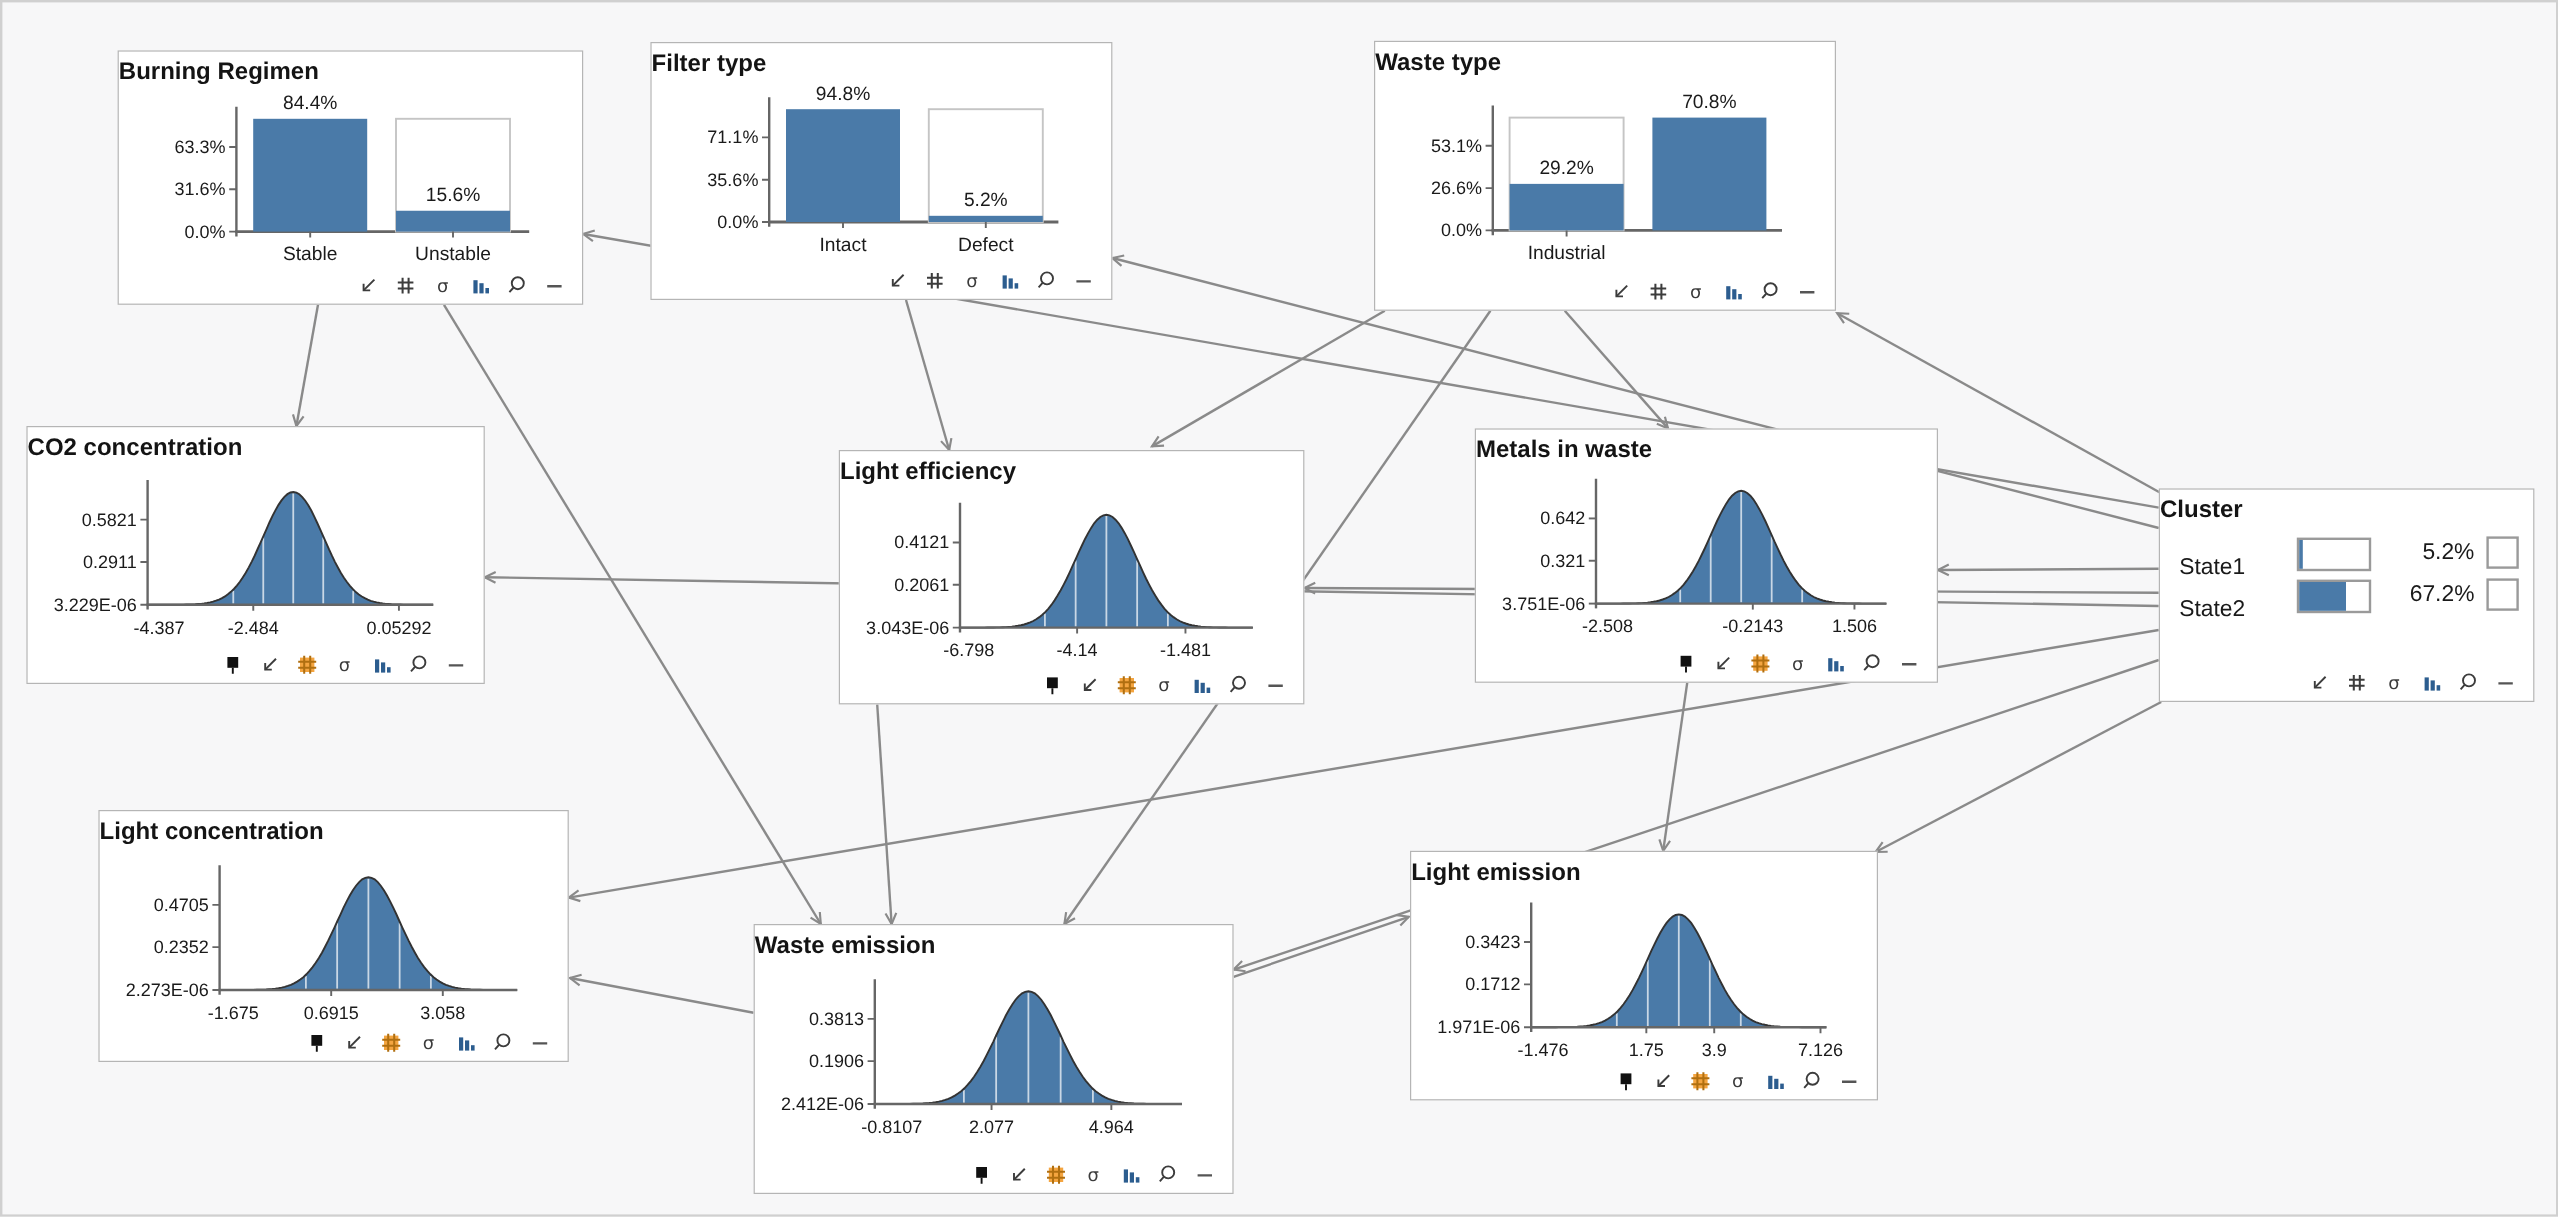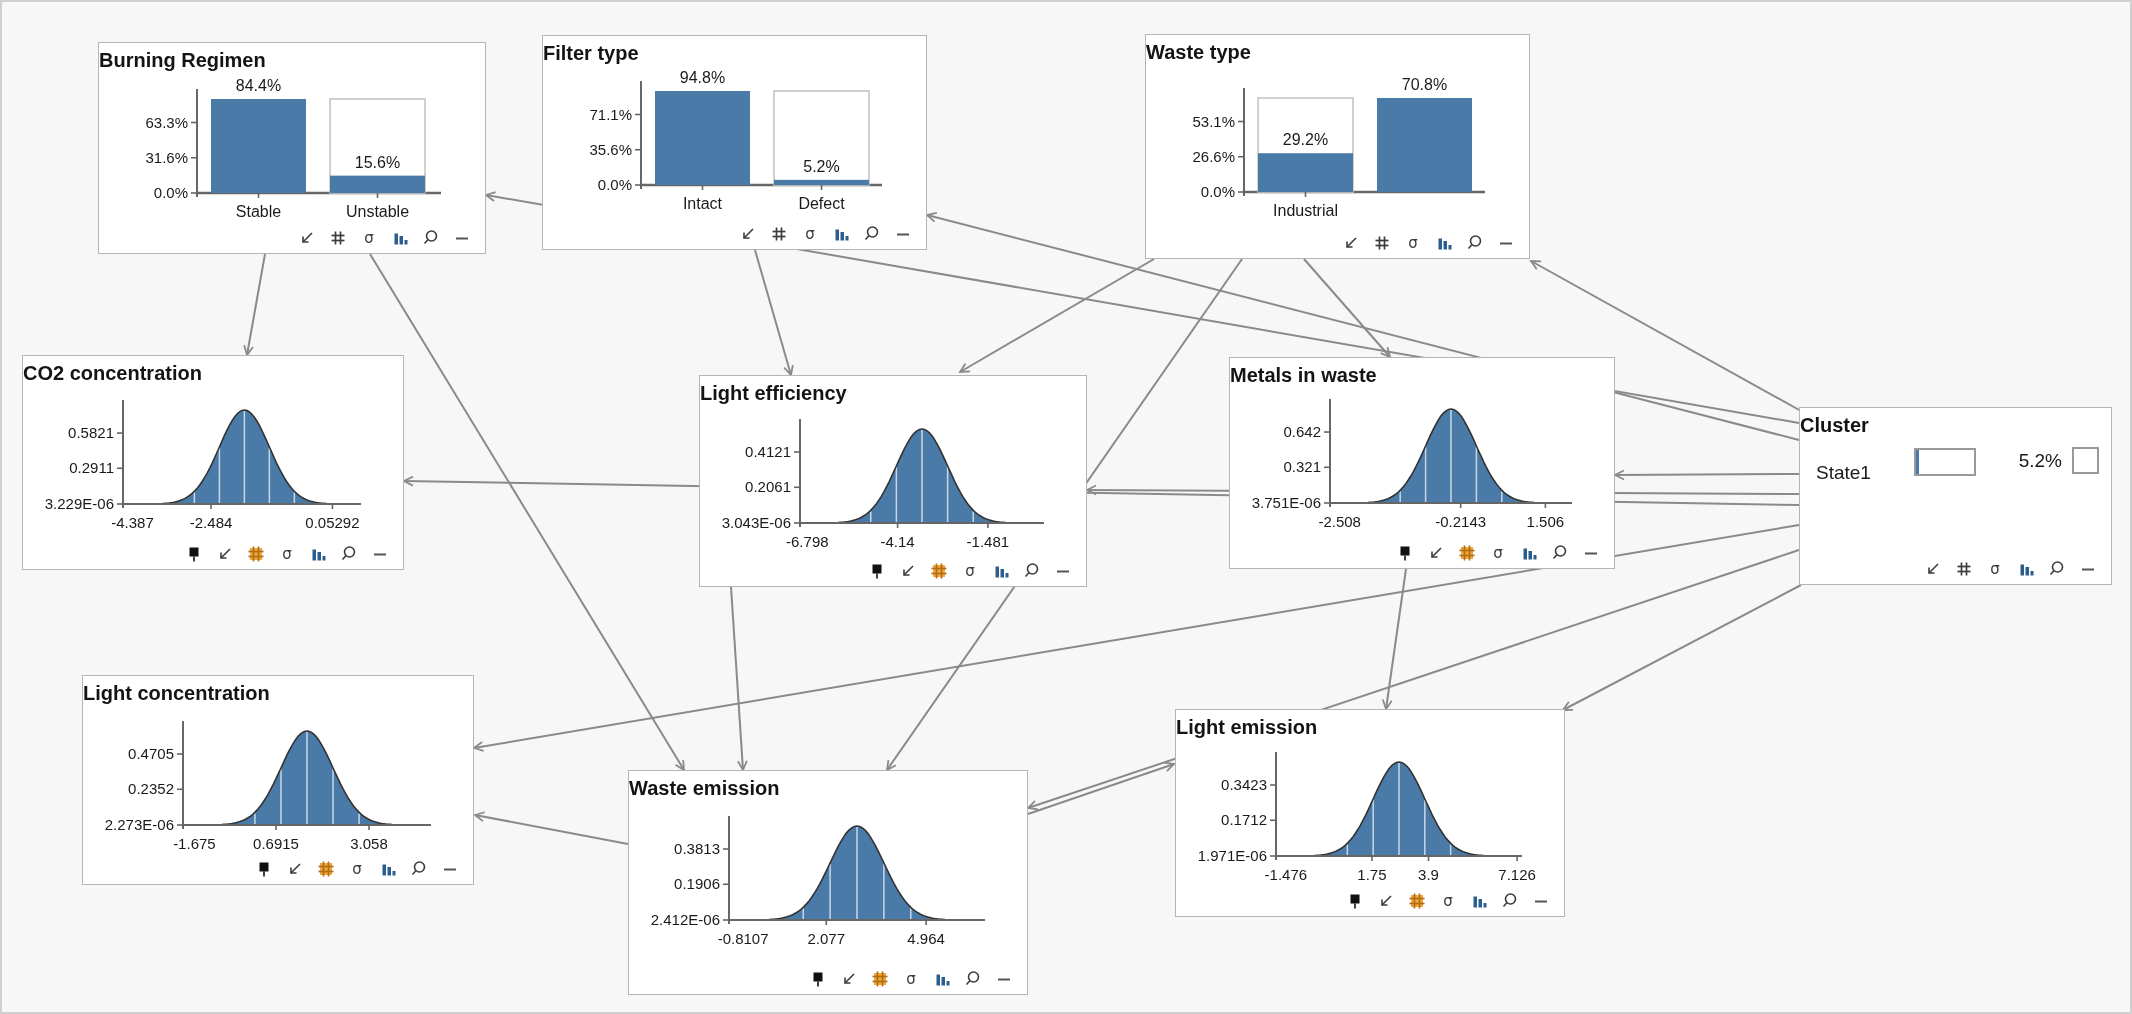--- a/index.html
+++ b/index.html
@@ -443,20 +443,28 @@
     </div>
     <div class="node" style="left:1797px;top:405px;width:313px;height:178px;">
       <div class="cl-row" style="left:0;top:40px;width:313px;">
         <div class="cl-label">State1</div>
         <div class="cl-barbox">
           <div class="cl-barfill" style="width:3px;"></div>
         </div>
         <div class="cl-pct">5.2%</div>
         <div class="cl-check"></div>
       </div>
+      <div class="cl-row" style="left:0;top:75px;width:313px;">
+        <div class="cl-label">State2</div>
+        <div class="cl-barbox">
+          <div class="cl-barfill" style="width:39px;"></div>
+        </div>
+        <div class="cl-pct">67.2%</div>
+        <div class="cl-check"></div>
+      </div>
       <div class="node-title">Cluster</div>
       <div class="toolbar">
         <span>
           <svg width="18" height="18" viewBox="0 0 18 18">
             <line x1="14" y1="4" x2="5" y2="13" stroke="#3c3c3c" stroke-width="1.6"></line>
             <polyline points="5,7.5 5,13 10.5,13" fill="none" stroke="#3c3c3c" stroke-width="1.6"></polyline>
           </svg>
         </span>
         <span>
           <svg width="18" height="18" viewBox="0 0 18 18">

